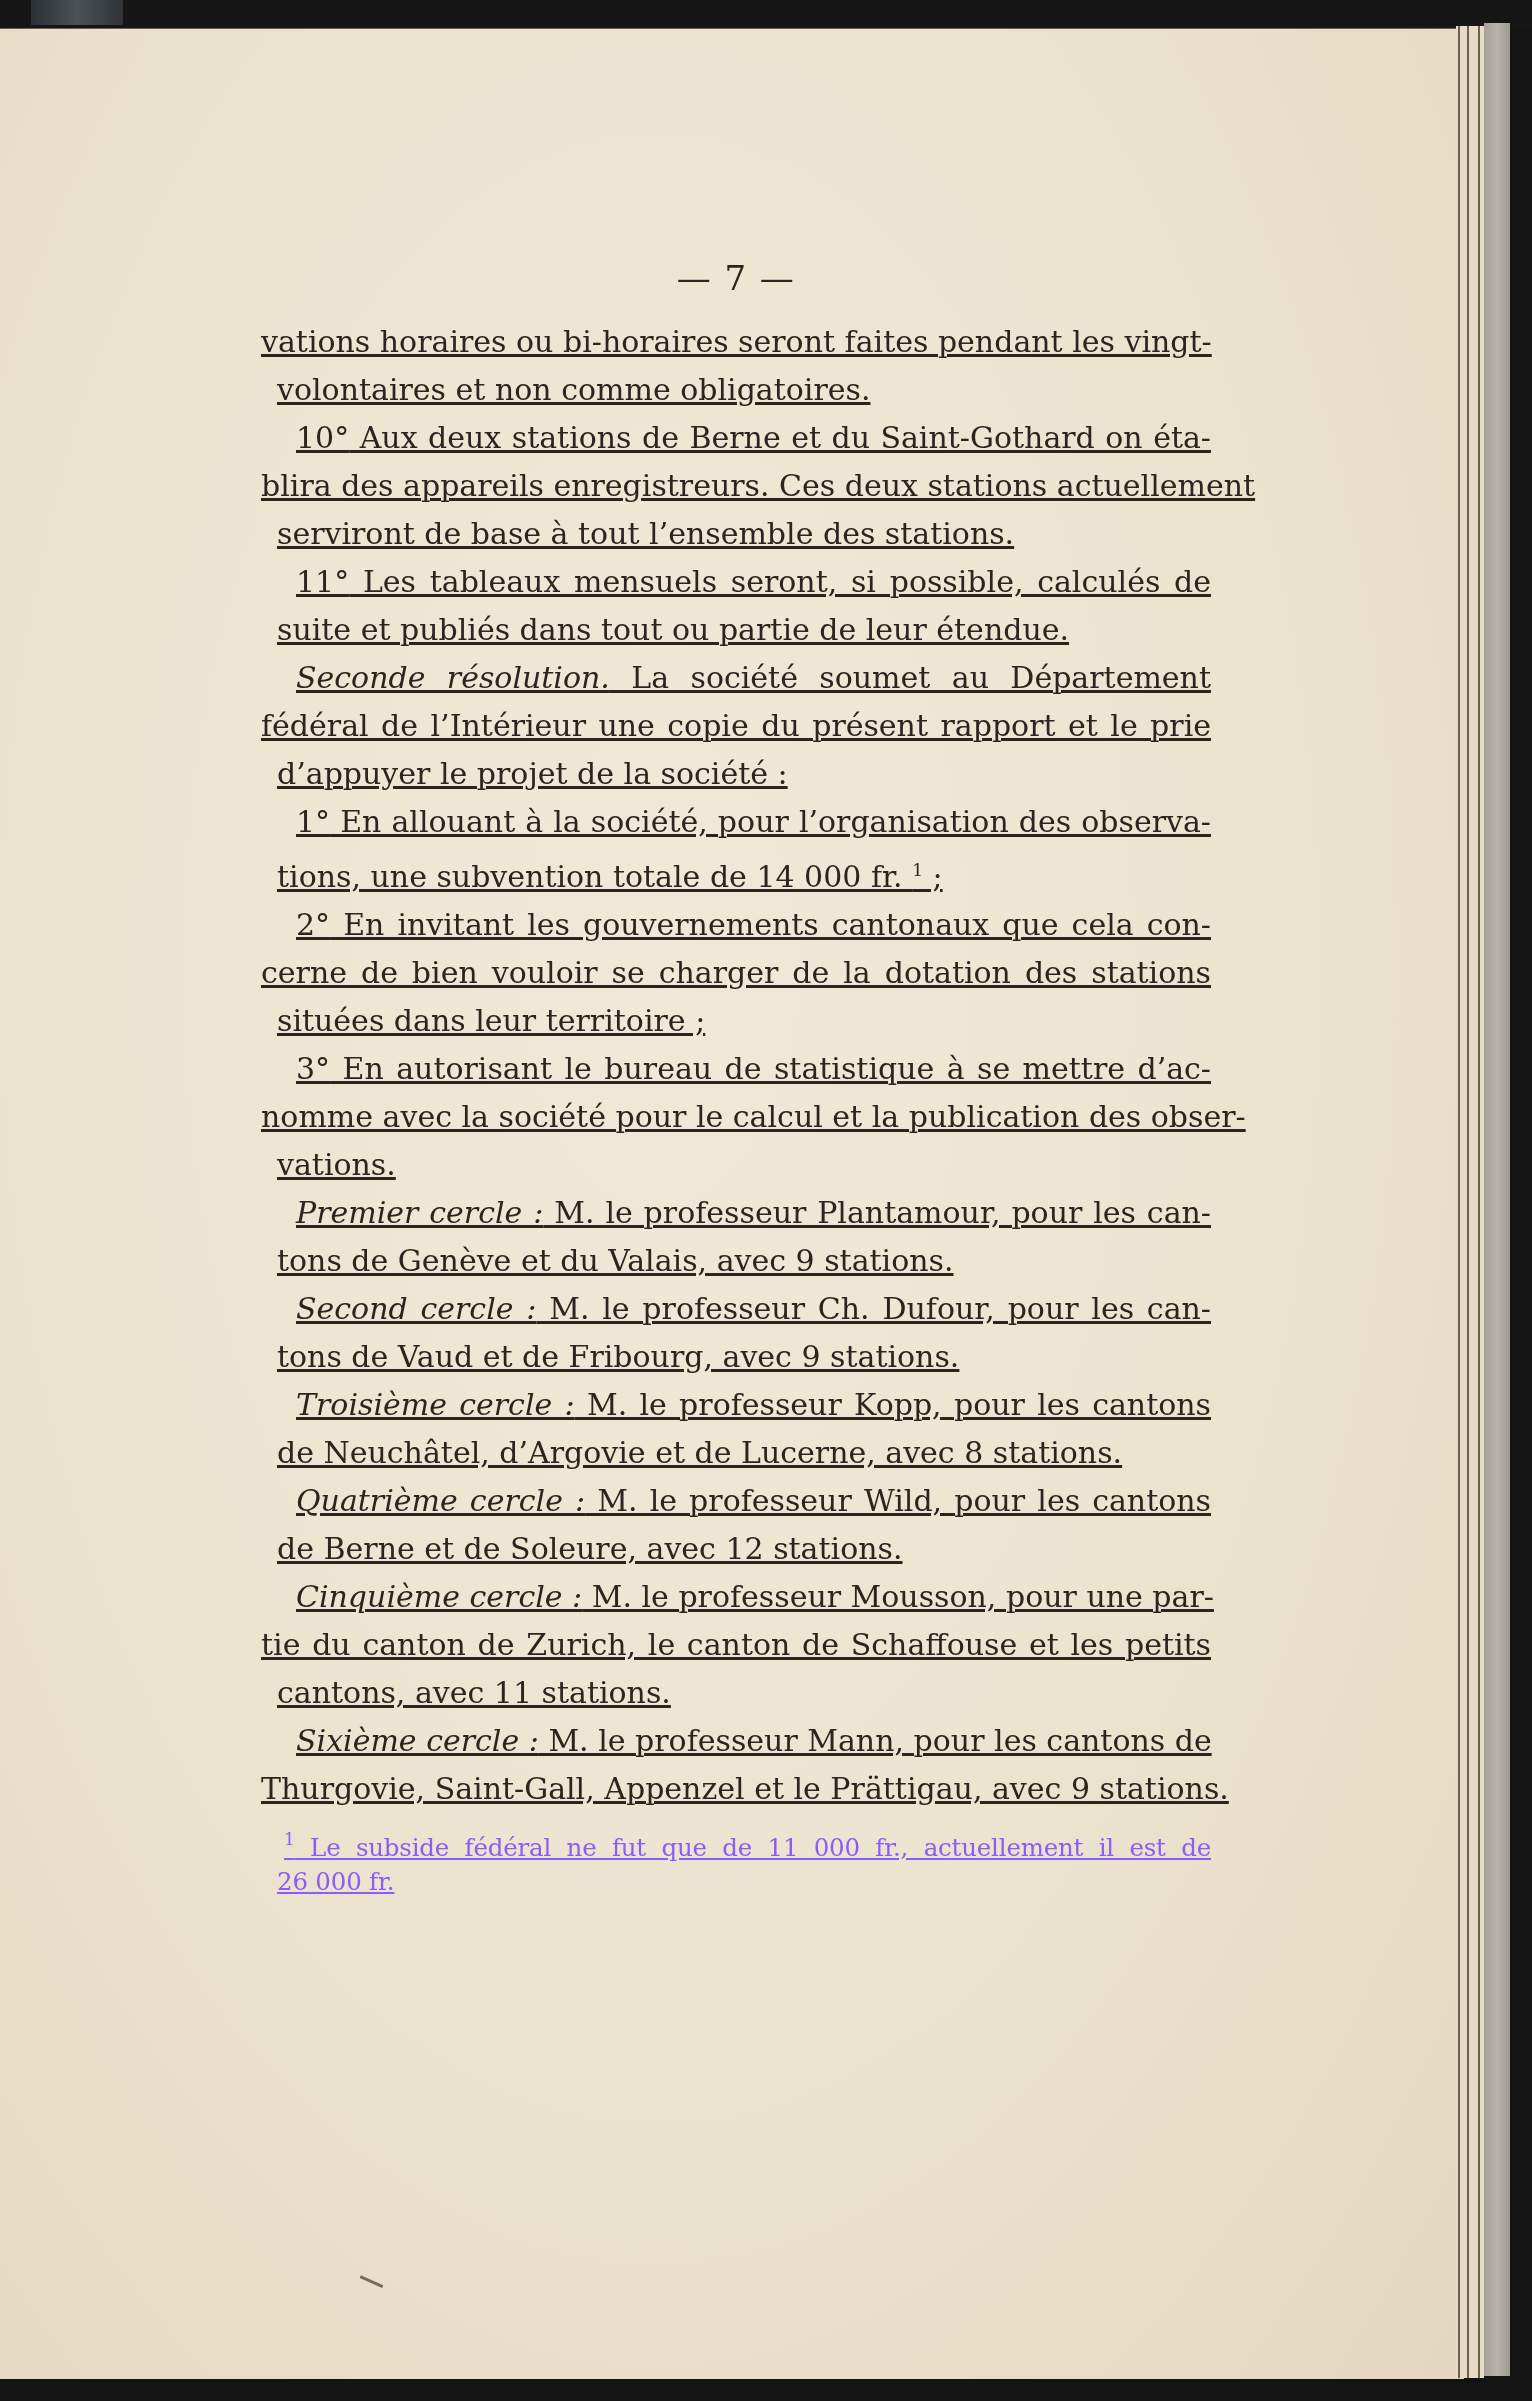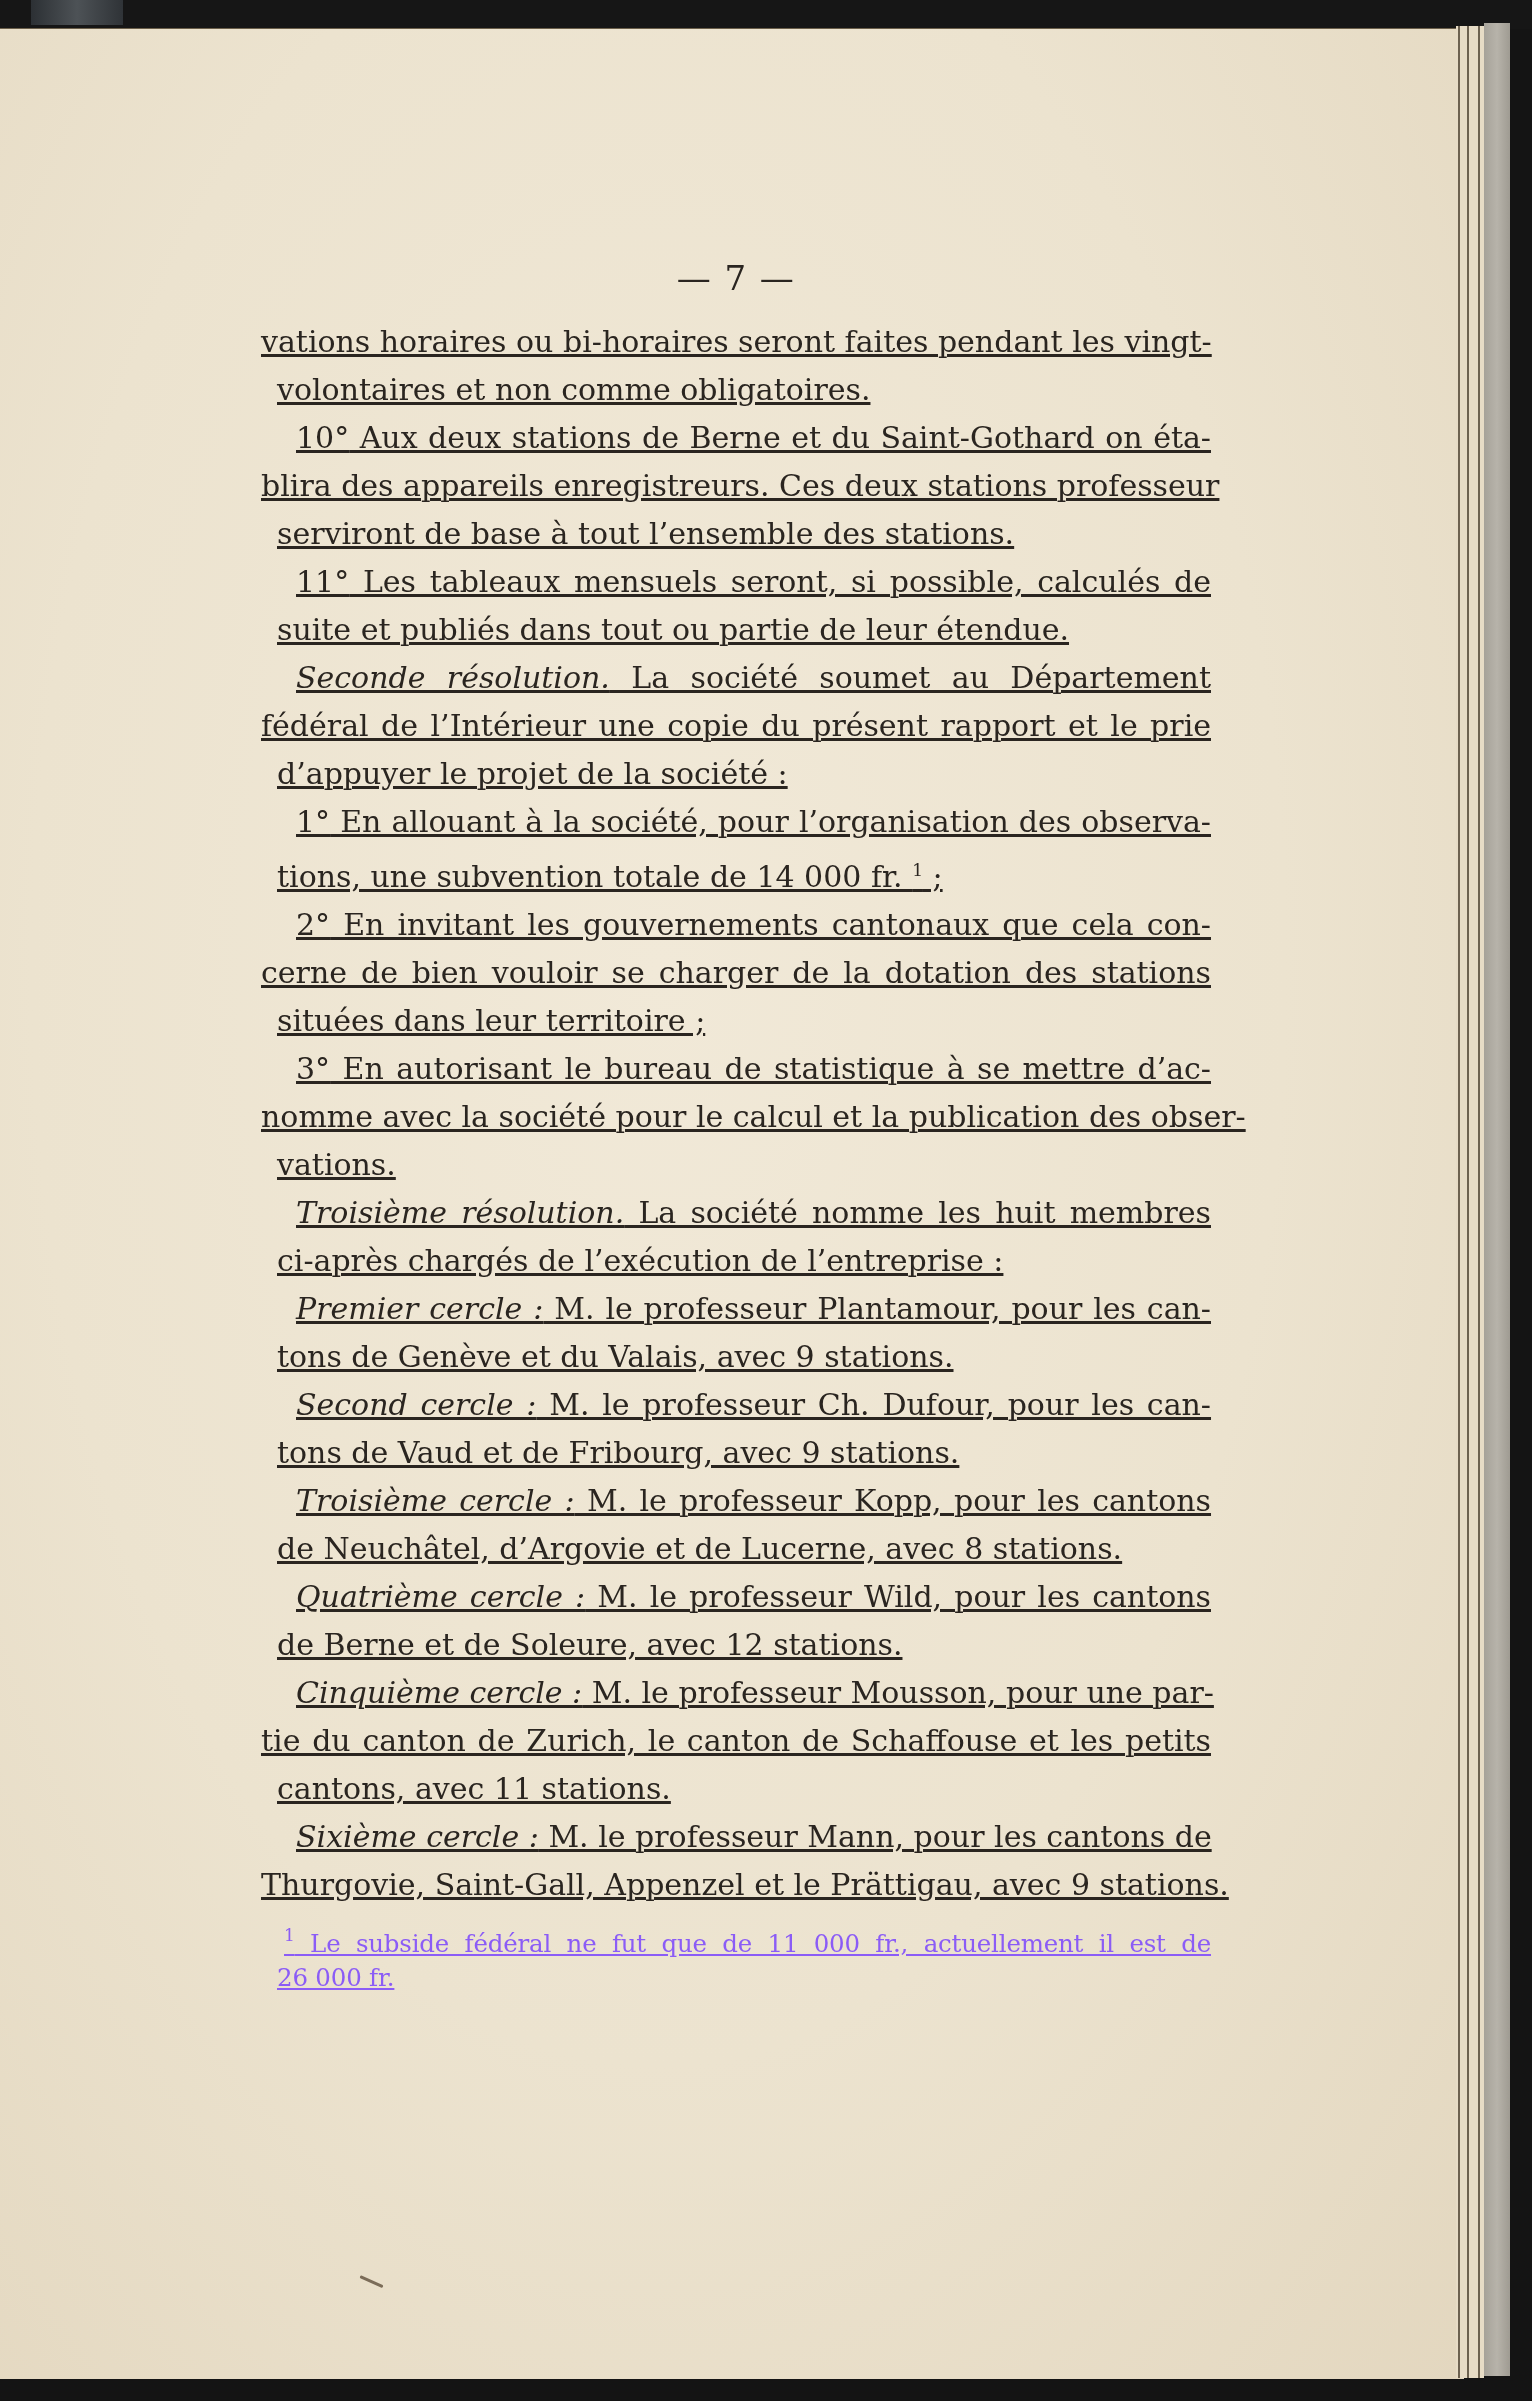--- a/index.html
+++ b/index.html
@@ -117,21 +117,21 @@
 <div class="text-block">
   <div class="folio">— 7 —</div>
 
   <div class="para">
     <span class="line">vations horaires ou bi-horaires seront faites pendant les vingt-</span>
     <span class="line last">volontaires et non comme obligatoires.</span>
   </div>
 
   <div class="para">
     <span class="line" style="padding-left:35px"><span>10°</span><span> Aux deux stations de Berne et du Saint-Gothard on éta-</span></span>
-    <span class="line">blira des appareils enregistreurs. Ces deux stations professeur</span>
+    <span class="line">blira des appareils enregistreurs. Ces deux stations actuellement</span>
     <span class="line last">serviront de base à tout l’ensemble des stations.</span>
   </div>
 
   <div class="para">
     <span class="line" style="padding-left:35px"><span>11°</span><span> Les tableaux mensuels seront, si possible, calculés de</span></span>
     <span class="line last">suite et publiés dans tout ou partie de leur étendue.</span>
   </div>
 
   <div class="para">
     <span class="line" style="padding-left:35px"><em>Seconde résolution.</em><span> La société soumet au Département</span></span>
@@ -149,24 +149,20 @@
     <span class="line">cerne de bien vouloir se charger de la dotation des stations</span>
     <span class="line last">situées dans leur territoire ;</span>
   </div>
 
   <div class="para">
     <span class="line" style="padding-left:35px"><span>3°</span><span> En autorisant le bureau de statistique à se mettre d’ac-</span></span>
     <span class="line">nomme avec la société pour le calcul et la publication des obser-</span>
     <span class="line last">vations.</span>
   </div>
 
-  <div class="para">
-    <span class="line" style="padding-left:35px"><em>Troisième résolution.</em><span> La société nomme les huit membres</span></span>
-    <span class="line last">ci-après chargés de l’exécution de l’entreprise :</span>
-  </div>
 
   <div class="para">
     <span class="line" style="padding-left:35px"><em>Premier cercle :</em><span> M. le professeur Plantamour, pour les can-</span></span>
     <span class="line last">tons de Genève et du Valais, avec 9 stations.</span>
   </div>
 
   <div class="para">
     <span class="line" style="padding-left:35px"><em>Second cercle :</em><span> M. le professeur Ch. Dufour, pour les can-</span></span>
     <span class="line last">tons de Vaud et de Fribourg, avec 9 stations.</span>
   </div>

